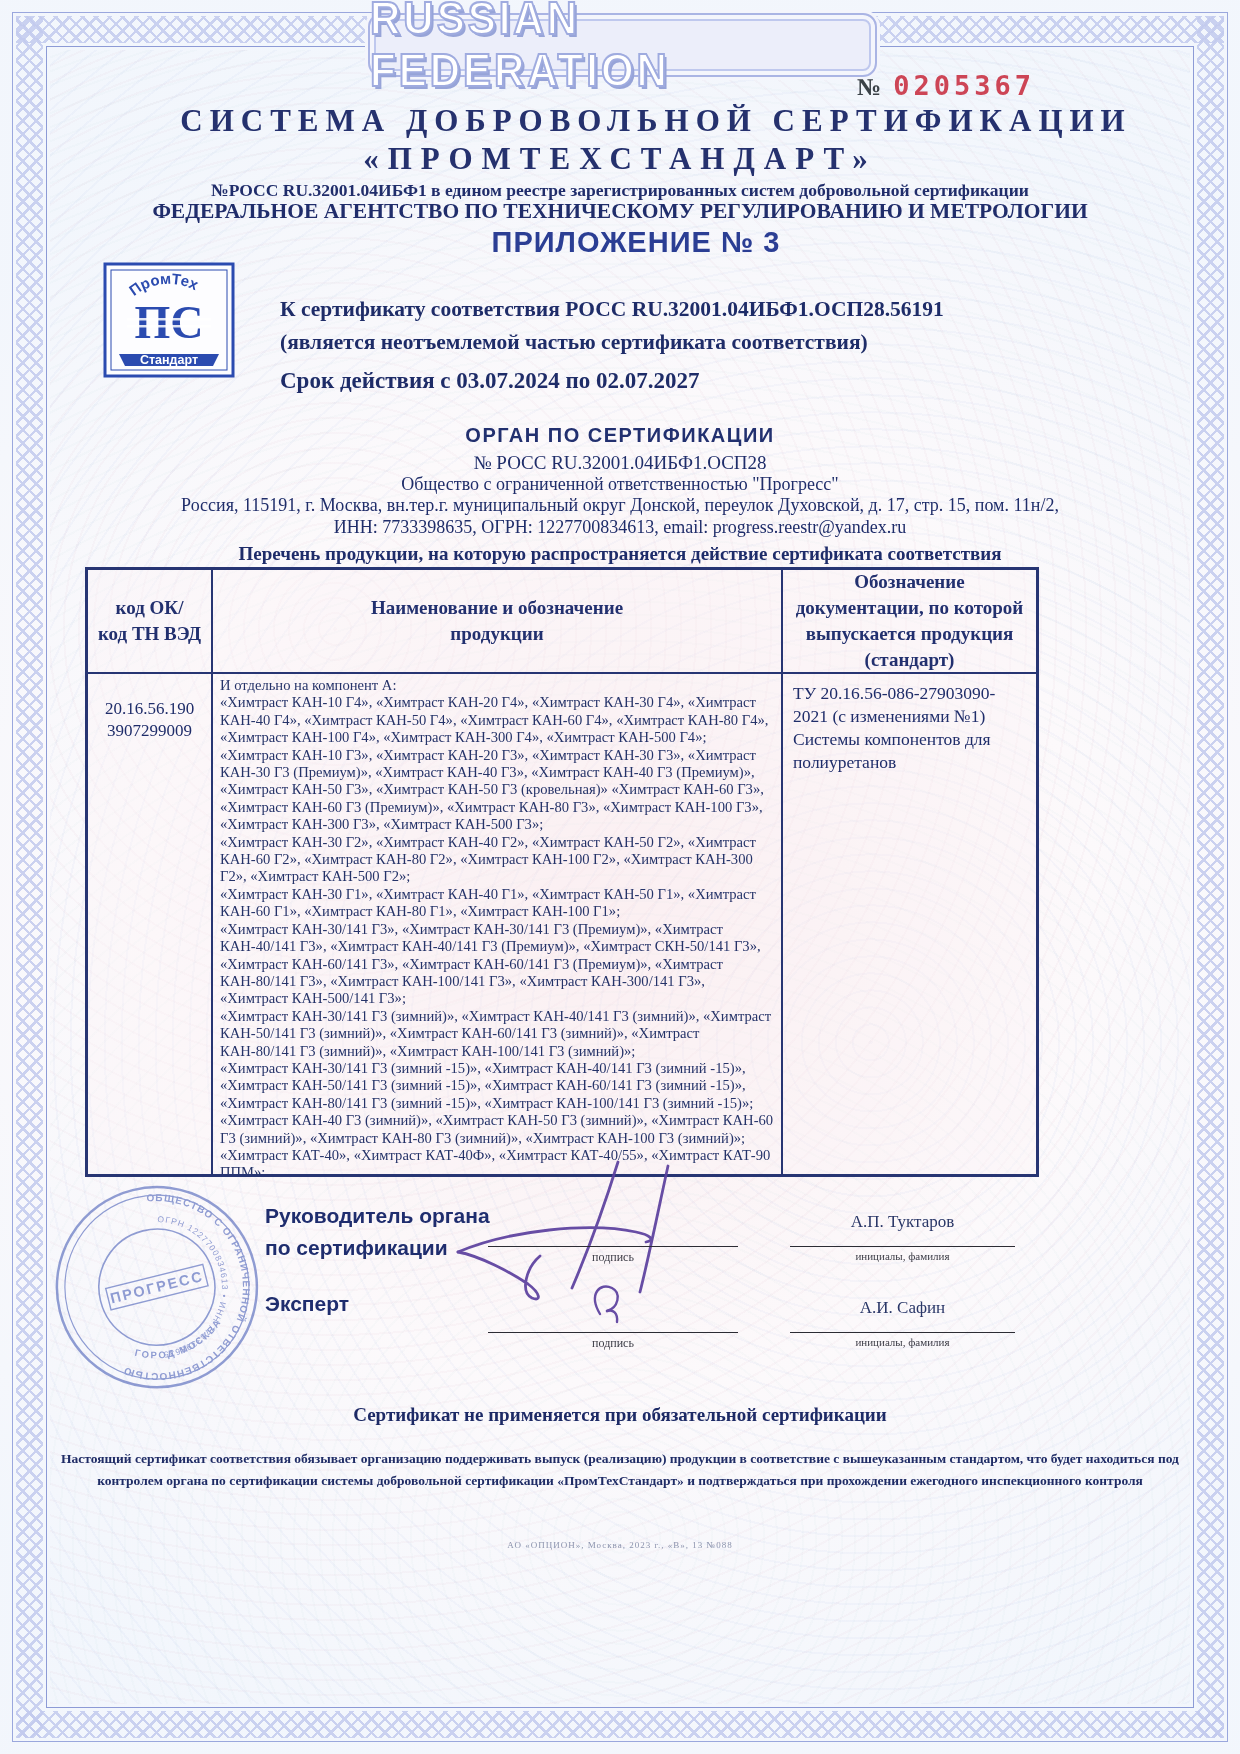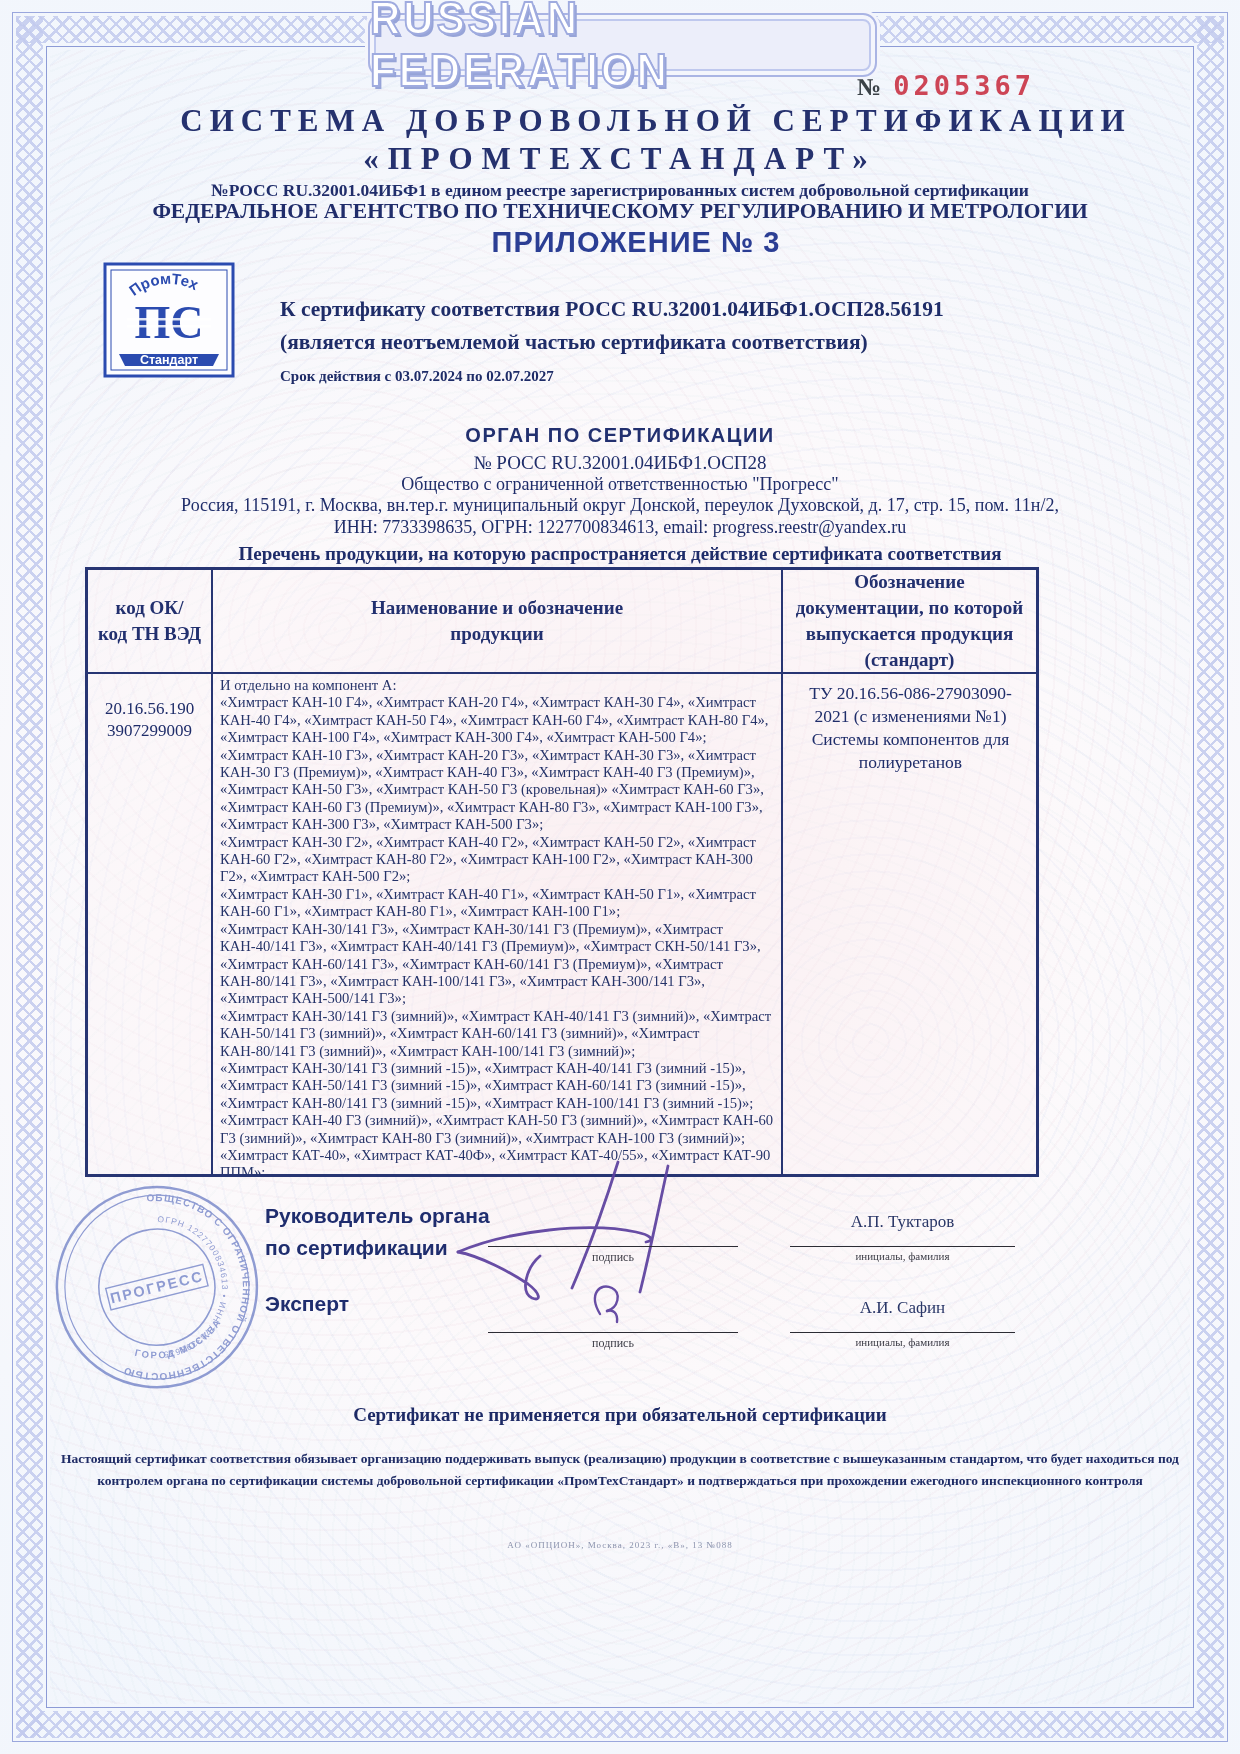--- a/index.html
+++ b/index.html
@@ -64,21 +64,21 @@
     font-family:"Liberation Sans", sans-serif; font-size:29px; font-weight:bold;
     letter-spacing:1px; color:#2b3e94;}
 
   
   .logo{ position:absolute; left:103px; top:262px; width:132px; height:116px; }
 
   
   .cert-ref{ position:absolute; left:280px; top:293px; width:740px;
     font-size:21.5px; font-weight:600; color:#1e2c68; line-height:33px;}
   .validity{ position:absolute; left:280px; top:368px; width:740px;
-    font-size:15px; font-weight:600; color:#1e2c68;}
+    font-size:23px; font-weight:600; color:#1e2c68;}
 
   
   .org-title{ position:absolute; top:424px; left:0; width:100%; text-align:center;
     font-family:"Liberation Sans", sans-serif; font-size:20px; font-weight:bold;
     letter-spacing:1.5px; color:#22306f;}
   .org-no{ position:absolute; top:452px; left:0; width:100%; text-align:center;
     font-size:19px; color:#1f2d6a;}
   .org-name{ position:absolute; top:474px; left:0; width:100%; text-align:center;
     font-size:18px; color:#1f2d6a;}
   .org-addr{ position:absolute; top:495px; left:0; width:100%; text-align:center;
@@ -92,21 +92,21 @@
   .tbl{ position:absolute; left:85px; top:567px; width:950px; height:606px;
     display:grid; grid-template-columns:125px 570px 255px; grid-template-rows:104px 1fr;
     border:2px solid #273573; background:rgba(252,244,246,.35);}
   .tbl .cell{ border:1px solid #273573; overflow:hidden;}
   .tbl .hdr{ display:flex; align-items:center; justify-content:center; text-align:center;
     font-size:19px; font-weight:bold; color:#22306f; white-space:pre-line; line-height:26px; padding:4px 8px;}
   .tbl .c-codes{ text-align:center; font-size:17px; color:#1f2d6a; padding-top:24px; line-height:22px;}
   .tbl .c-products{ padding:3px 6px 0 7px; font-size:14.6px; line-height:17.4px;
     color:#253369; text-align:left;}
   .tbl .c-products div{ margin:0; }
-  .tbl .c-doc{ padding:8px 8px 0 10px; font-size:17.5px; line-height:23px; color:#1f2d6a;text-align:center;}
+  .tbl .c-doc{ padding:8px 8px 0 10px; font-size:17.5px; line-height:23px; color:#1f2d6a;}
 
   
   .sig-role1{ position:absolute; left:265px; top:1200px;
     font-family:"Liberation Sans", sans-serif; font-size:21px; font-weight:bold;
     color:#1f2d6e; line-height:32px;}
   .sig-role2{ position:absolute; left:265px; top:1292px;
     font-family:"Liberation Sans", sans-serif; font-size:21px; font-weight:bold; color:#1f2d6e;}
   .sig-line{ position:absolute; height:0; border-top:1.5px solid #2c2c34;}
   .sl1{ left:488px; top:1246px; width:250px;}
   .sl2{ left:488px; top:1332px; width:250px;}

